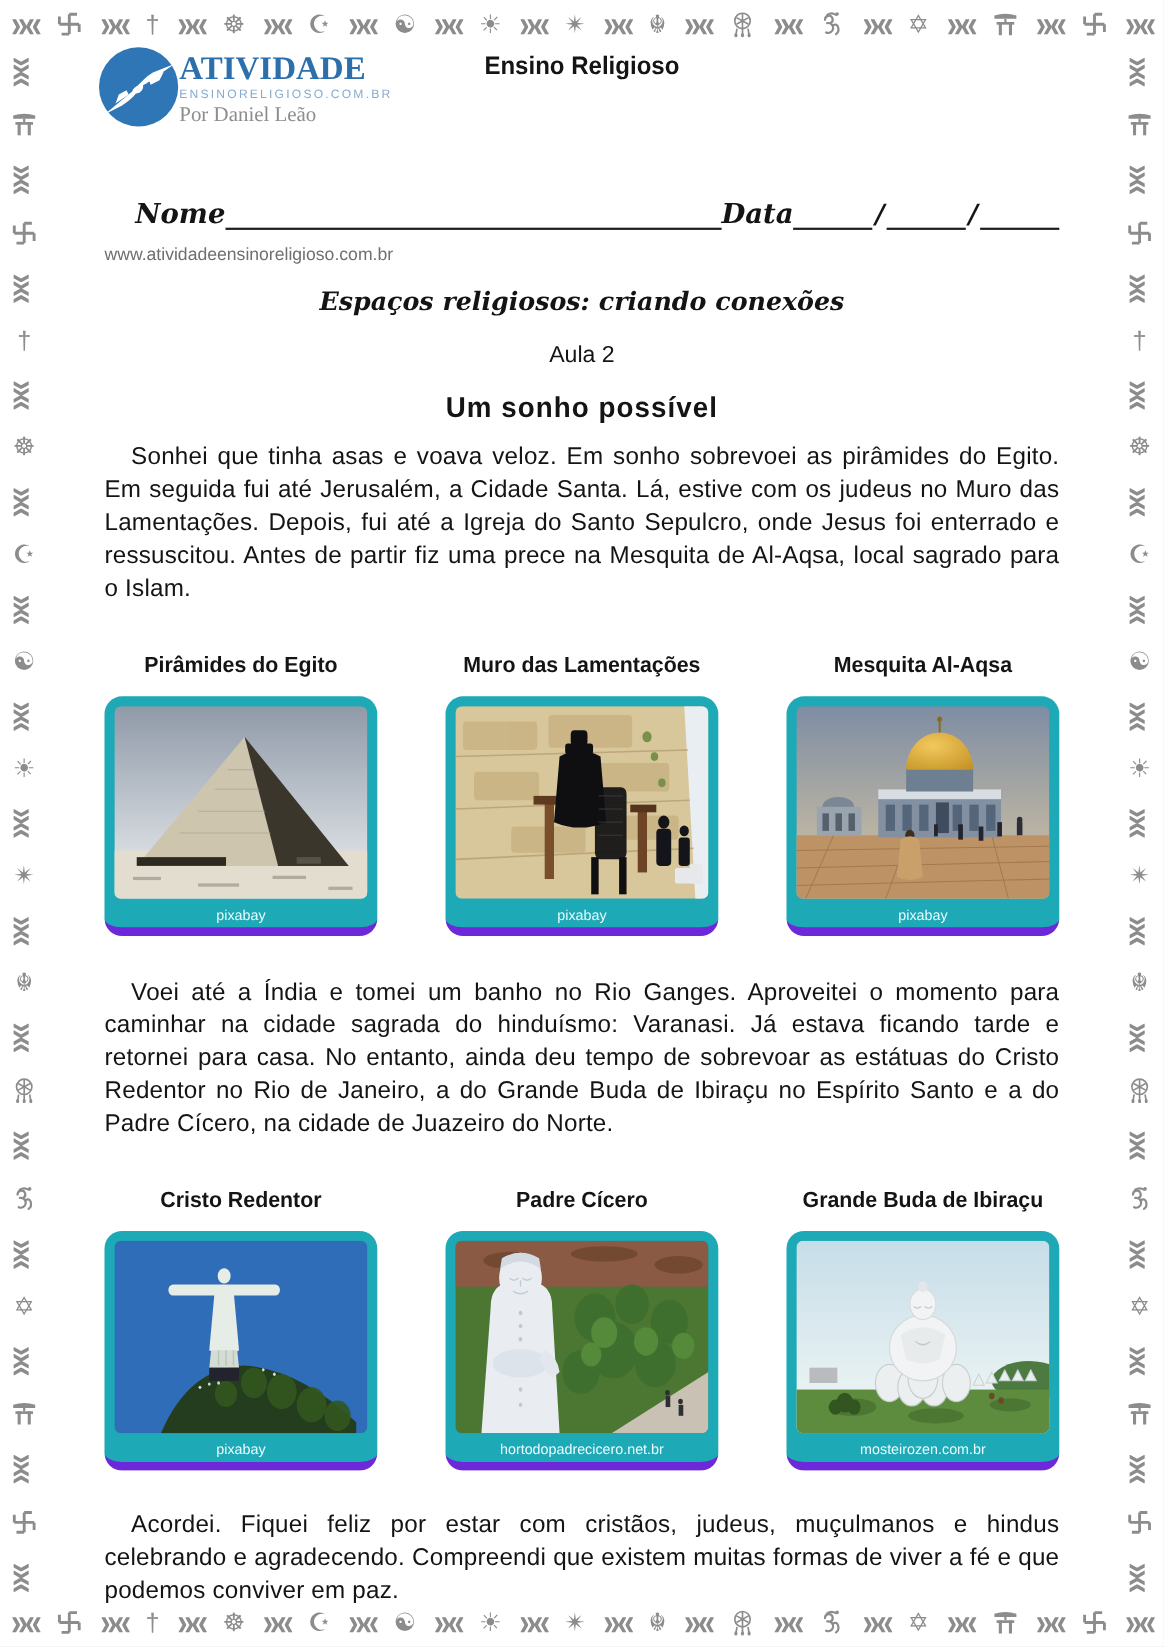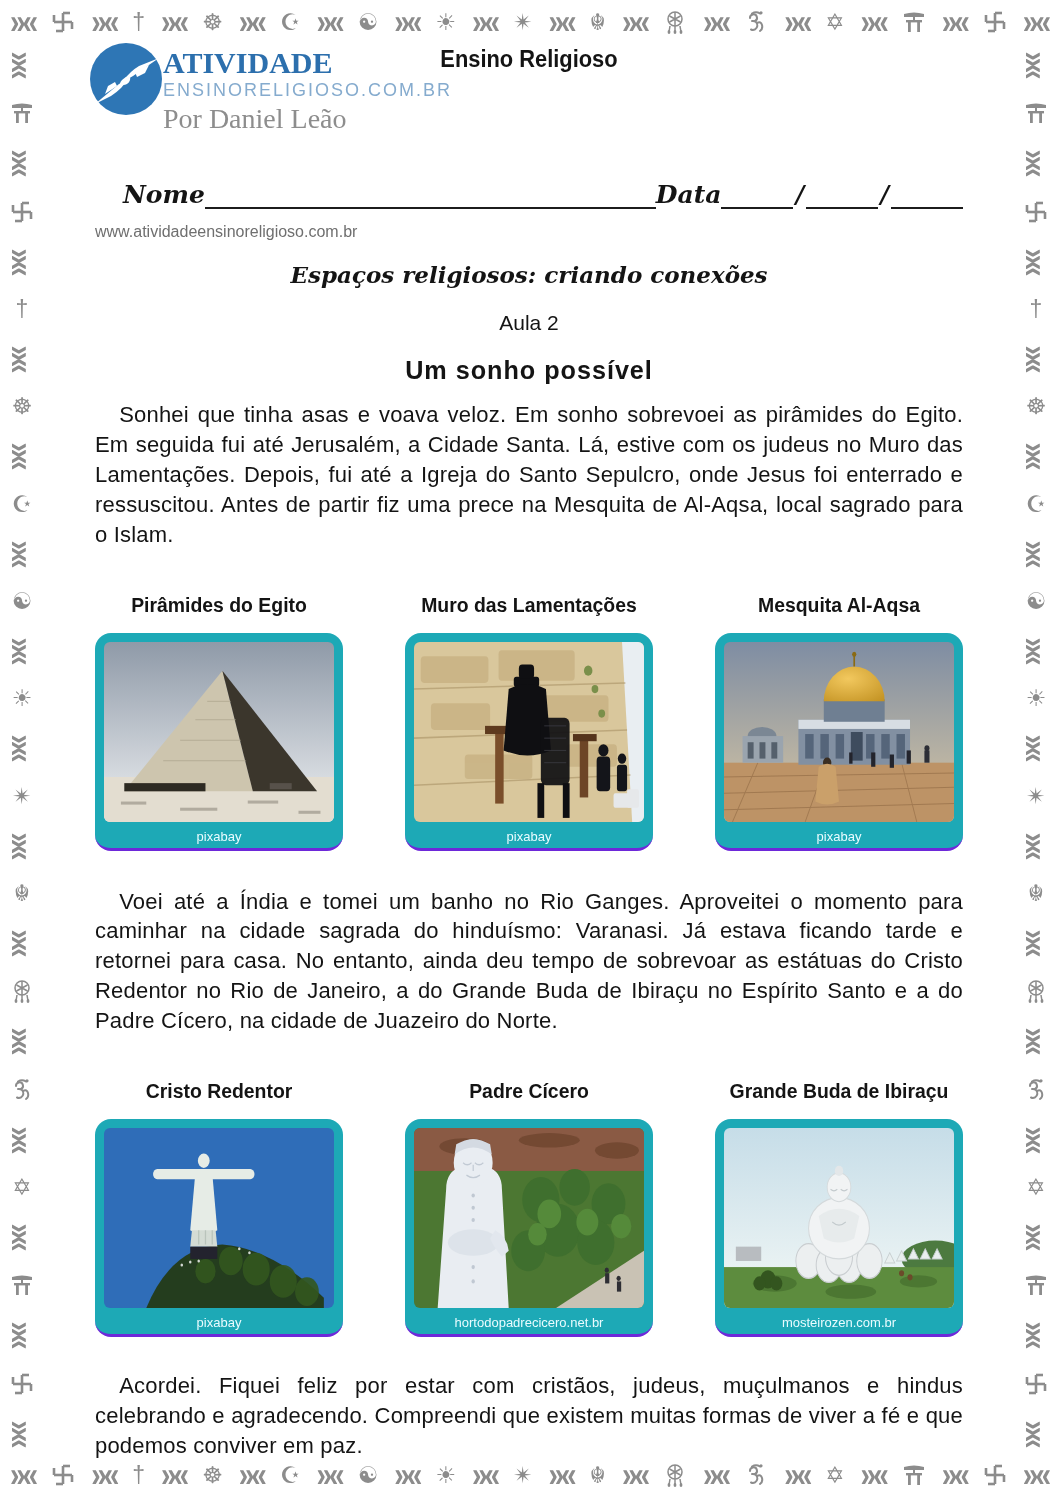--- a/index.html
+++ b/index.html
@@ -18,22 +18,22 @@
   .b-sym{font-size:23px;line-height:1;}
   .b-sym svg{display:block;}
 
   
   .content{position:absolute;top:44px;left:44px;right:44px;bottom:44px;padding:0 51px;}
   .hdr{position:relative;height:108px;}
   .logo{position:absolute;left:-6px;top:-2px;display:flex;align-items:flex-start;}
   .logo-circle{width:74px;height:74px;flex:0 0 auto;}
   .logo-text{padding-top:6px;}
   .logo-title{font-family:"Liberation Serif",serif;font-weight:700;font-size:30px;color:#2c6fad;line-height:1;}
-  .logo-sub{font-size:18px;letter-spacing:2px;color:#85abce;margin-top:2px;}
-  .logo-by{font-family:"Liberation Serif",serif;font-size:28px;color:#8d8d8d;margin-top:2px;}
+  .logo-sub{font-size:11px;letter-spacing:2px;color:#85abce;margin-top:2px;}
+  .logo-by{font-family:"Liberation Serif",serif;font-size:19px;color:#8d8d8d;margin-top:2px;}
   .subject{position:absolute;left:0;right:0;top:2px;text-align:center;
            font-size:23px;font-weight:700;transform:scaleX(.95);}
 
   
   .script{font-family:"DejaVu Serif",serif;font-style:italic;font-weight:700;}
   .namedate{display:flex;align-items:flex-end;margin:28px 0 0 28px;font-size:25px;}
   .blank{border-bottom:2px solid #1c1c1c;height:26px;}
   .blank.grow{flex:1;}
   .blank.seg{width:72px;}
   .slash{font-size:24px;font-weight:700;padding:0 2px;font-style:italic;}
@@ -45,21 +45,21 @@
   .story-title{text-align:center;font-size:26px;font-weight:700;letter-spacing:1px;margin-top:20px;transform:scaleX(.97);}
 
   
   .para{font-size:22px;line-height:1.36;text-align:justify;text-indent:1.1em;
         margin:14px 0 0 0;letter-spacing:.2px;}
 
   
   .figrow{display:flex;justify-content:space-between;margin-top:44px;}
   .figure{width:248px;}
   .fig-caption{text-align:center;font-weight:700;font-size:20px;margin-bottom:16px;transform:scaleX(.97);}
-  .frame{height:218px;background:#1da9b6;border-radius:16px;border-bottom:3px solid #6d28d9;
+  .frame{height:218px;background:#1da9b6;border-radius:16px;border-bottom:8px solid #6d28d9;
          position:relative;padding:9px 9px 26px;box-sizing:border-box;}
   .frame svg.photo{width:100%;height:100%;border-radius:6px;display:block;}
   .credit{position:absolute;left:0;right:0;bottom:4px;text-align:center;color:#eafcff;font-size:13px;}
 </style>
 </head>
 <body>
 
 <div class="page">
 
   <div class="bstrip b-top">

